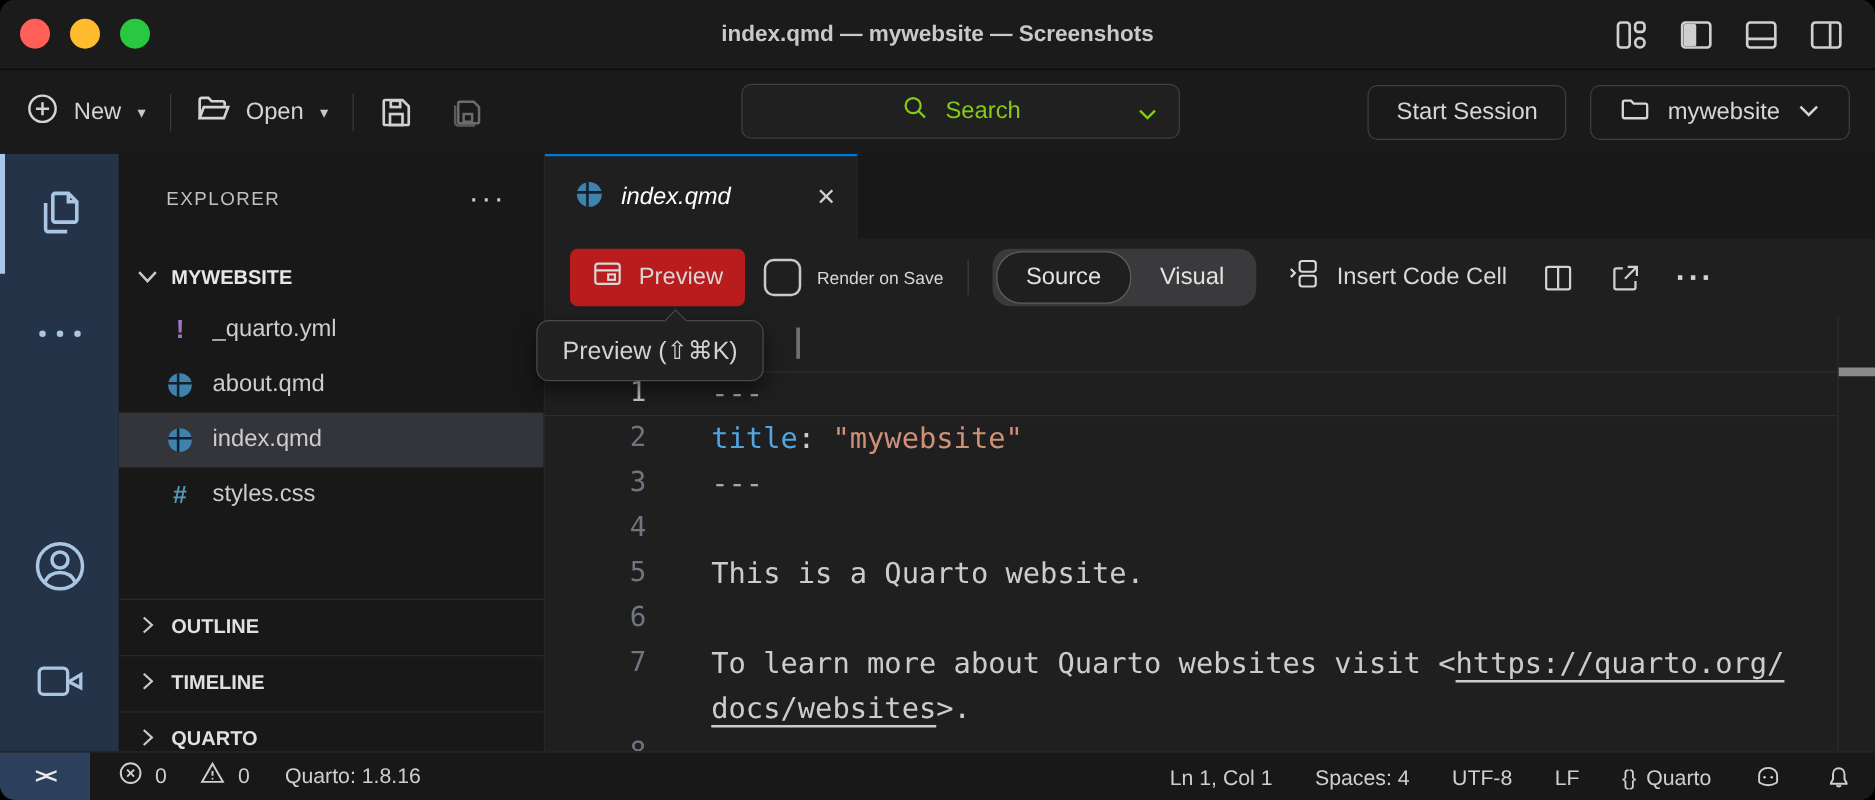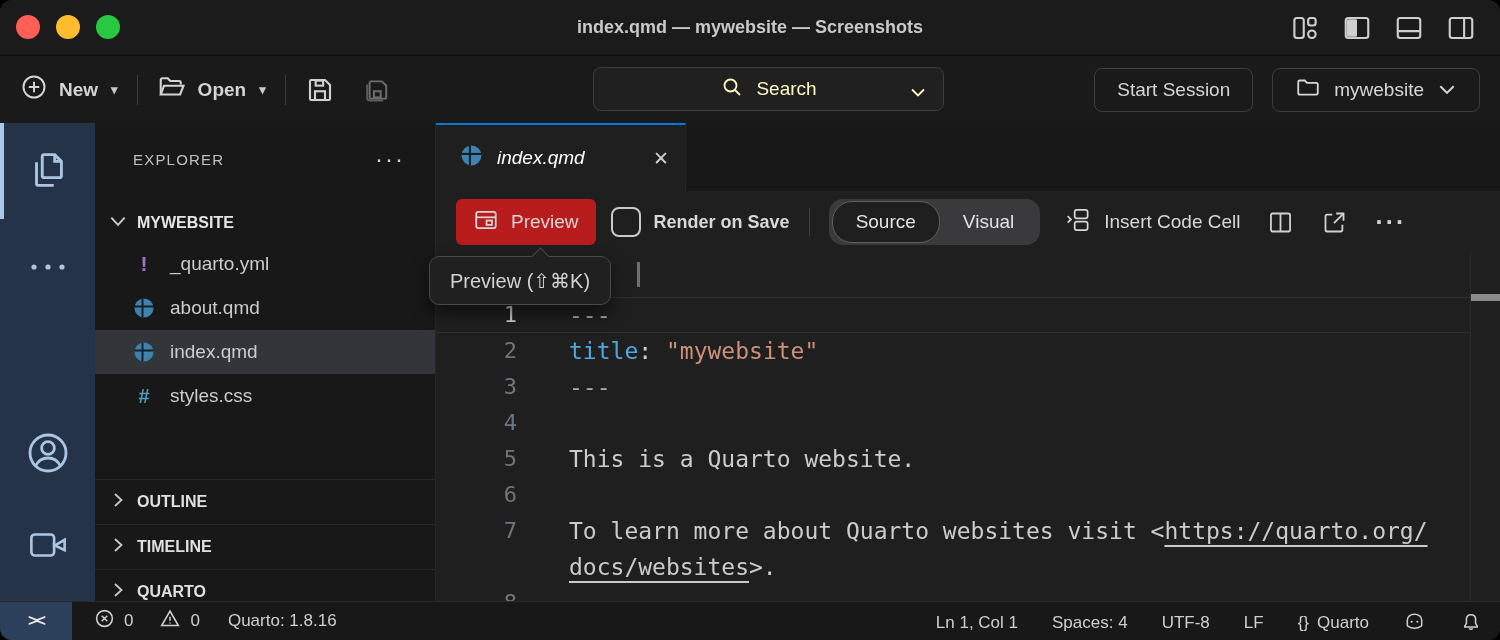--- a/index.html
+++ b/index.html
@@ -10,26 +10,26 @@
   .titlebar{flex:0 0 55px;background:#1b1b1b;position:relative;display:flex;align-items:center;}
   .traffic{position:absolute;left:16px;top:15px;display:flex;gap:16px;}
   .light{width:24px;height:24px;border-radius:50%;}
   .window-title{position:absolute;left:0;right:0;text-align:center;font-size:18px;font-weight:700;color:#c9c9c9;}
   .tb-icons{position:absolute;right:24px;top:0;height:100%;display:flex;align-items:center;gap:22px;color:#cfcfcf;}
   .tb-icons svg{display:block;}
 
   
   .main-toolbar{flex:0 0 67px;background:#1a1a1a;border-top:1px solid #0b0b0b;display:flex;align-items:center;padding:0 20px;position:relative;}
   .tb-group{display:flex;align-items:center;}
-  .tb-item{display:flex;align-items:center;gap:11px;color:#d4d4d4;font-size:19px;cursor:default;font-weight:bold;}
+  .tb-item{display:flex;align-items:center;gap:11px;color:#d4d4d4;font-size:19px;cursor:default;}
   .caret{font-size:13px;color:#c9c9c9;margin-left:2px;}
   .tb-divider{width:1px;height:30px;background:#3a3a3a;margin:0 19px;}
   .icon-btn{display:flex;align-items:center;color:#d0d0d0;}
   .dim{opacity:.45;}
-  .search-box{position:absolute;left:593px;top:11px;width:349px;height:42px;border:1px solid #3e3e3e;background:#202020;border-radius:8px;display:flex;align-items:center;justify-content:center;gap:12px;color:#fef9c3;font-size:19px;}
+  .search-box{position:absolute;left:593px;top:11px;width:349px;height:42px;border:1px solid #3e3e3e;background:#202020;border-radius:8px;display:flex;align-items:center;justify-content:center;gap:12px;color:#84cc16;font-size:19px;}
   .search-box .chev{position:absolute;right:16px;top:14px;}
   .right-group{margin-left:auto;display:flex;align-items:center;gap:19px;}
   .btn-outline{height:42px;border:1px solid #3e3e3e;border-radius:8px;display:flex;align-items:center;padding:0 22px;font-size:19px;color:#d6d6d6;gap:13px;background:transparent;}
 
   
   .content{flex:1;display:flex;position:relative;min-height:0;overflow:hidden;}
 
   .activity-bar{flex:0 0 95px;background:var(--activity-bar);position:relative;}
   .ab-indicator{position:absolute;left:0;top:0;width:4px;height:96px;background:var(--activity-indicator);}
   .ab-icon{position:absolute;left:50%;transform:translateX(-50%);color:#aac6e2;}
@@ -48,21 +48,21 @@
   .sb-section svg,.project-header svg{color:#c9c9c9;}
 
   .editor{flex:1;background:#1f1f1f;border-left:1px solid #262626;display:flex;flex-direction:column;min-width:0;position:relative;}
   .tab-bar{flex:0 0 68px;background:#181818;display:flex;}
   .tab{width:250px;box-sizing:border-box;background:#1f1f1f;border-top:2px solid var(--accent);border-right:1px solid #262626;display:flex;align-items:center;gap:14px;padding:0 16px 0 24px;color:#ffffff;font-size:19px;font-style:italic;}
   .tab-close{margin-left:auto;font-style:normal;color:#cfcfcf;font-size:19px;}
 
   .editor-toolbar{flex:0 0 62px;display:flex;align-items:center;padding:0 20px;position:relative;}
   .preview-btn{display:flex;align-items:center;gap:12px;background:#b91c1c;border-radius:6px;height:46px;padding:0 17px;color:#d8d8d8;font-size:19px;}
   .checkbox{width:30px;height:30px;border:2px solid #c9c9c9;border-radius:8px;margin-left:15px;box-sizing:border-box;}
-  .rlabel{margin-left:13px;color:#d8d8d8;font-size:18px;font-weight:bold;}
+  .rlabel{margin-left:13px;color:#d8d8d8;font-size:14px;}
   .et-divider{width:1px;height:28px;background:#3f3f3f;margin:0 19px;}
   .segmented{background:#3a3a3c;border-radius:14px;height:46px;display:flex;align-items:center;padding:0 3px;box-sizing:border-box;}
   .seg{padding:0 23px;height:40px;display:flex;align-items:center;font-size:19px;color:#e2e2e2;border-radius:20px;}
   .seg.active{background:#1f1f1f;border:1px solid #5f5f5f;}
   .insert-cell{display:flex;align-items:center;gap:11px;margin-left:25px;color:#d8d8d8;font-size:19px;justify-content:space-between;}
   .et-icon{margin-left:27px;color:#d2d2d2;display:flex;align-items:center;}
   .more-dots{font-size:25px;font-weight:700;letter-spacing:2px;line-height:10px;color:#d2d2d2;}
 
   .code-area{flex:1;position:relative;overflow:hidden;font-family:"DejaVu Sans Mono","Liberation Mono",monospace;font-size:23px;line-height:36px;color:#cccccc;padding-top:44px;}
   .code-line{display:flex;height:36px;box-sizing:border-box;}

